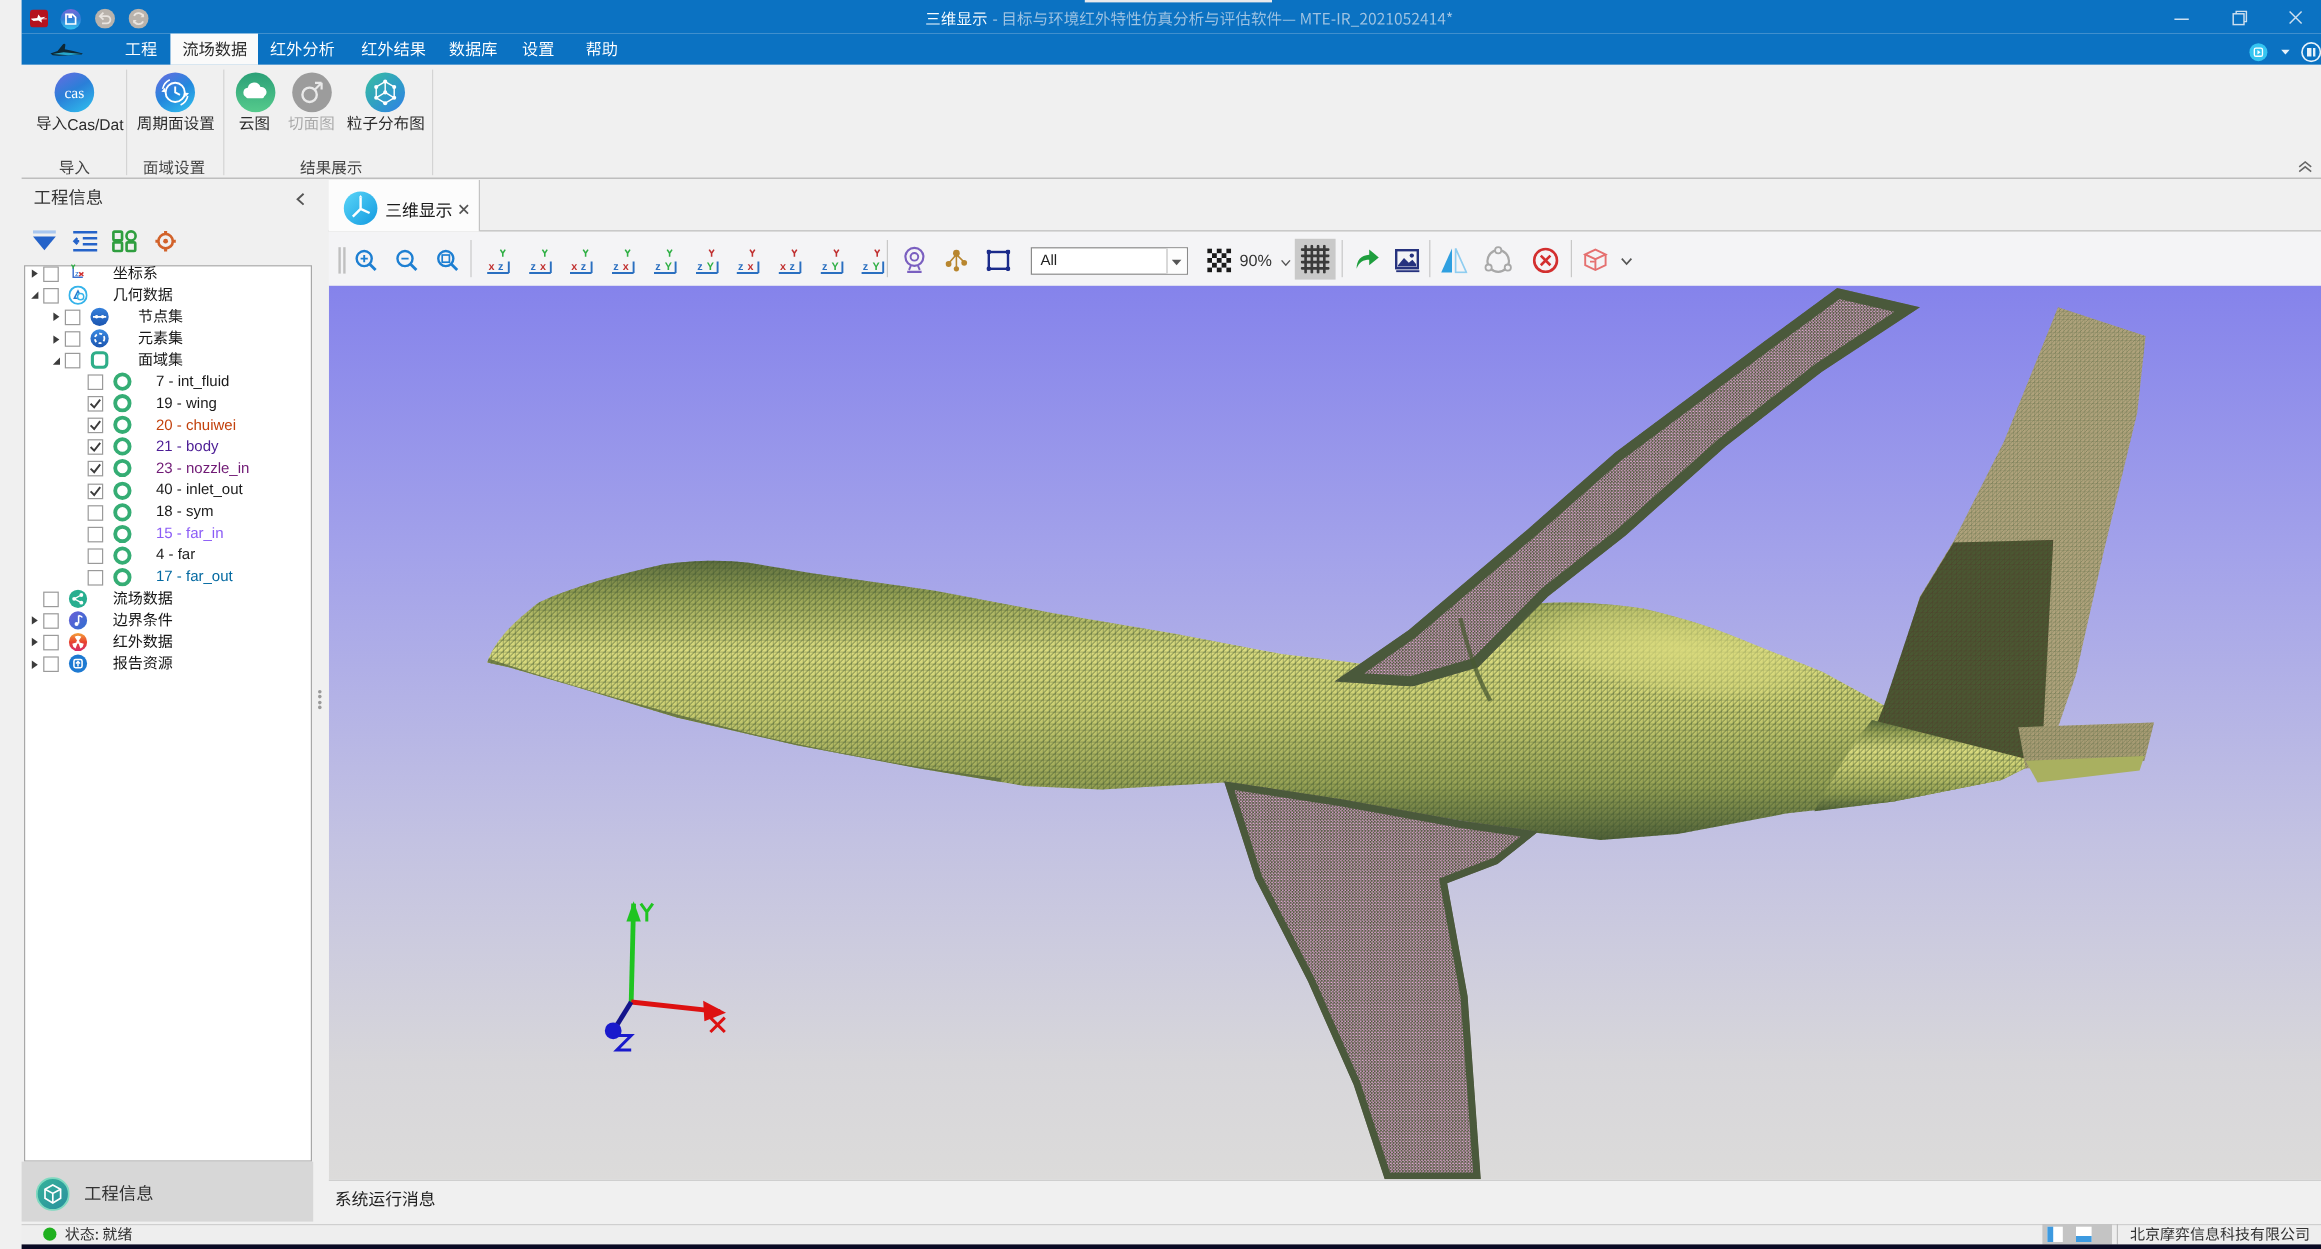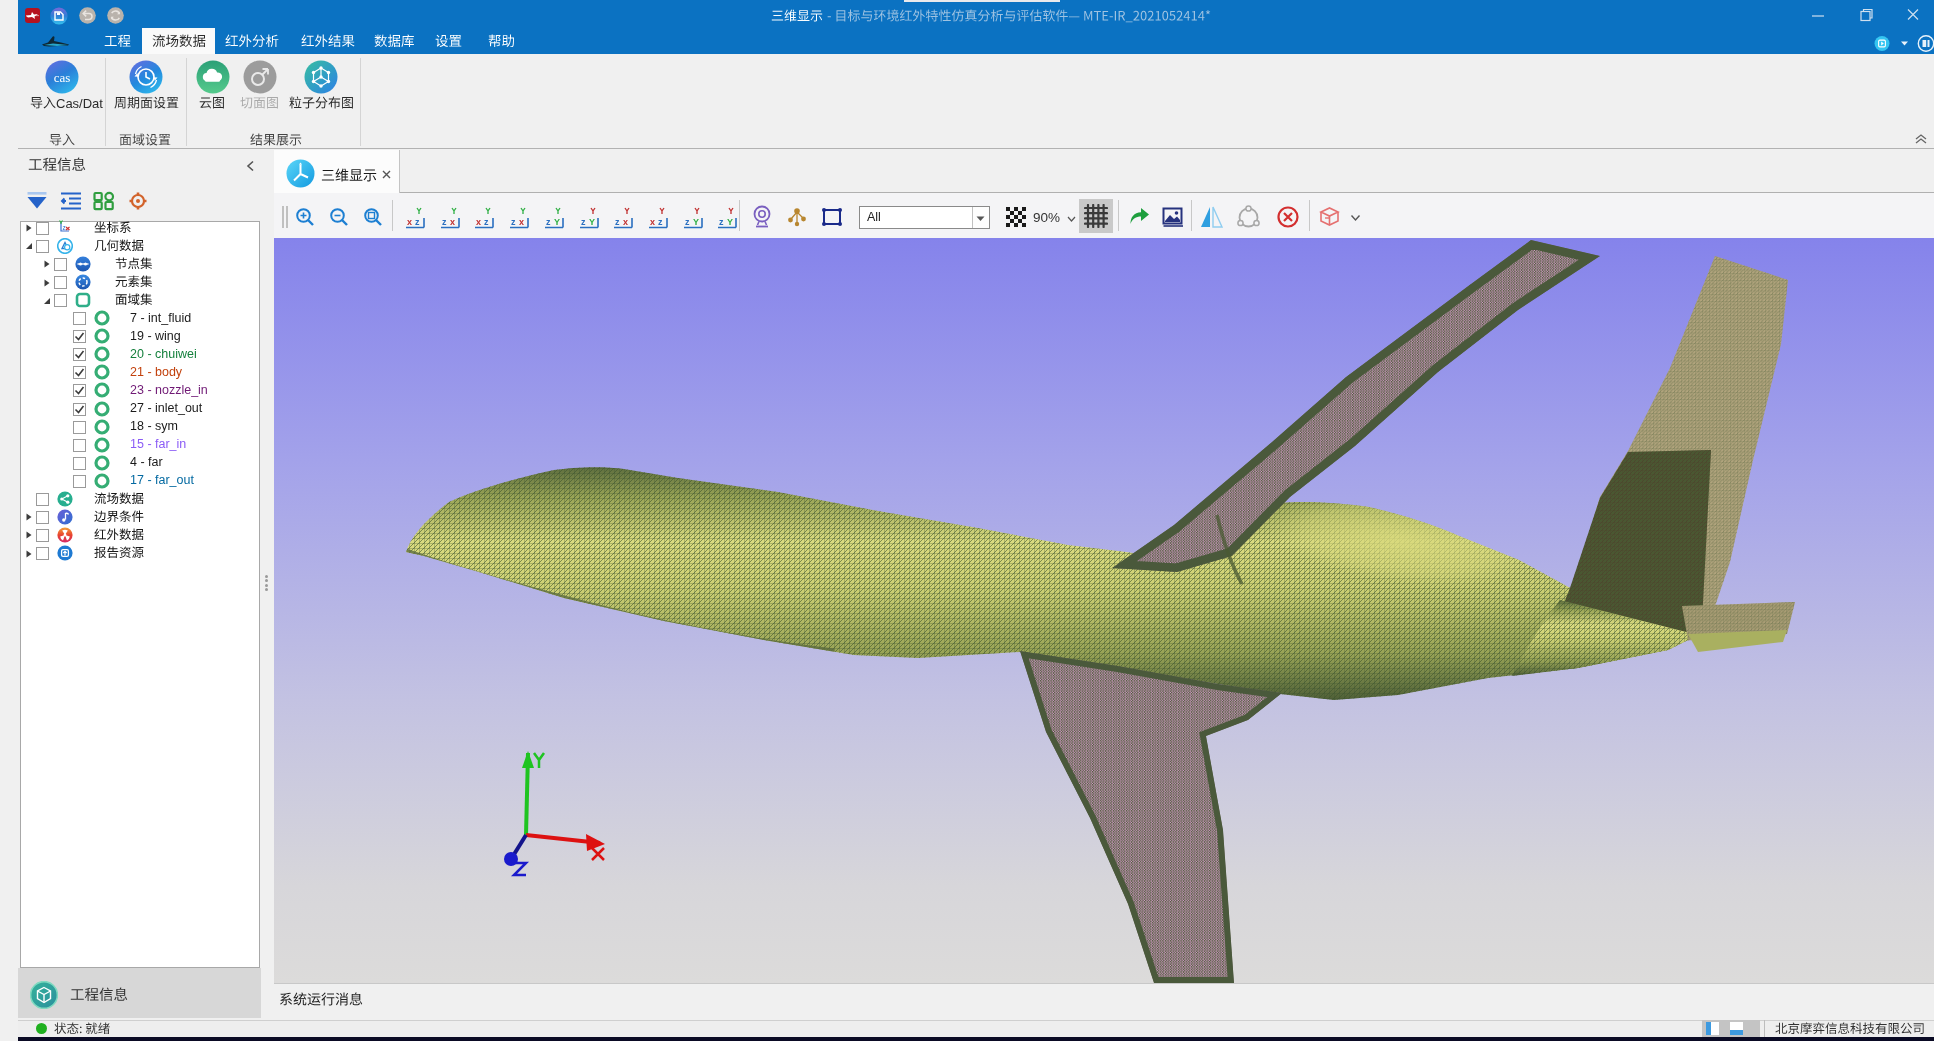--- a/index.html
+++ b/index.html
@@ -296,45 +296,45 @@
 <circle cx="8" cy="8" r="6" fill="#fff" stroke="#35ad74" stroke-width="3.2"></circle>
 </svg>
 <div class="abs" style="left:112px;top:328.72px;font:12.5px 'Liberation Sans';color:#1a1a1a;white-space:nowrap">19 - wing</div>
 <div class="abs" style="left:55px;top:348.29px;width:13px;height:13px;background:#fff;border:1px solid #9a9a9a"></div>
     <svg class="abs" style="left:55px;top:348.29px" width="13" height="13" viewBox="0 0 13 13">
       <path d="M2.5 6.5 L5.5 9.5 L10.5 3" fill="none" stroke="#3c3c3c" stroke-width="1.6"></path>
     </svg>
 <svg class="abs" style="left:76px;top:346px" width="16" height="16" viewBox="0 0 16 16">
 <circle cx="8" cy="8" r="6" fill="#fff" stroke="#35ad74" stroke-width="3.2"></circle>
 </svg>
-<div class="abs" style="left:112px;top:346.79px;font:12.5px 'Liberation Sans';color:#15803d;white-space:nowrap">20 - chuiwei</div>
+<div class="abs" style="left:112px;top:346.79px;font:12.5px 'Liberation Sans';color:#c2410c;white-space:nowrap">20 - chuiwei</div>
 <div class="abs" style="left:55px;top:366.36px;width:13px;height:13px;background:#fff;border:1px solid #9a9a9a"></div>
     <svg class="abs" style="left:55px;top:366.36px" width="13" height="13" viewBox="0 0 13 13">
       <path d="M2.5 6.5 L5.5 9.5 L10.5 3" fill="none" stroke="#3c3c3c" stroke-width="1.6"></path>
     </svg>
 <svg class="abs" style="left:76px;top:364px" width="16" height="16" viewBox="0 0 16 16">
 <circle cx="8" cy="8" r="6" fill="#fff" stroke="#35ad74" stroke-width="3.2"></circle>
 </svg>
-<div class="abs" style="left:112px;top:364.86px;font:12.5px 'Liberation Sans';color:#c2410c;white-space:nowrap">21 - body</div>
+<div class="abs" style="left:112px;top:364.86px;font:12.5px 'Liberation Sans';color:#4c1d95;white-space:nowrap">21 - body</div>
 <div class="abs" style="left:55px;top:384.43px;width:13px;height:13px;background:#fff;border:1px solid #9a9a9a"></div>
     <svg class="abs" style="left:55px;top:384.43px" width="13" height="13" viewBox="0 0 13 13">
       <path d="M2.5 6.5 L5.5 9.5 L10.5 3" fill="none" stroke="#3c3c3c" stroke-width="1.6"></path>
     </svg>
 <svg class="abs" style="left:76px;top:382px" width="16" height="16" viewBox="0 0 16 16">
 <circle cx="8" cy="8" r="6" fill="#fff" stroke="#35ad74" stroke-width="3.2"></circle>
 </svg>
 <div class="abs" style="left:112px;top:382.93px;font:12.5px 'Liberation Sans';color:#701a75;white-space:nowrap">23 - nozzle_in</div>
 <div class="abs" style="left:55px;top:402.5px;width:13px;height:13px;background:#fff;border:1px solid #9a9a9a"></div>
     <svg class="abs" style="left:55px;top:402.5px" width="13" height="13" viewBox="0 0 13 13">
       <path d="M2.5 6.5 L5.5 9.5 L10.5 3" fill="none" stroke="#3c3c3c" stroke-width="1.6"></path>
     </svg>
 <svg class="abs" style="left:76px;top:401px" width="16" height="16" viewBox="0 0 16 16">
 <circle cx="8" cy="8" r="6" fill="#fff" stroke="#35ad74" stroke-width="3.2"></circle>
 </svg>
-<div class="abs" style="left:112px;top:401.0px;font:12.5px 'Liberation Sans';color:#1a1a1a;white-space:nowrap">27 - inlet_out</div>
+<div class="abs" style="left:112px;top:401.0px;font:12.5px 'Liberation Sans';color:#1a1a1a;white-space:nowrap">40 - inlet_out</div>
 <div class="abs" style="left:55px;top:420.57000000000005px;width:13px;height:13px;background:#fff;border:1px solid #9a9a9a"></div>
 <svg class="abs" style="left:76px;top:419px" width="16" height="16" viewBox="0 0 16 16">
 <circle cx="8" cy="8" r="6" fill="#fff" stroke="#35ad74" stroke-width="3.2"></circle>
 </svg>
 <div class="abs" style="left:112px;top:419.07000000000005px;font:12.5px 'Liberation Sans';color:#1a1a1a;white-space:nowrap">18 - sym</div>
 <div class="abs" style="left:55px;top:438.64px;width:13px;height:13px;background:#fff;border:1px solid #9a9a9a"></div>
 <svg class="abs" style="left:76px;top:437px" width="16" height="16" viewBox="0 0 16 16">
 <circle cx="8" cy="8" r="6" fill="#fff" stroke="#35ad74" stroke-width="3.2"></circle>
 </svg>
 <div class="abs" style="left:112px;top:437.14px;font:12.5px 'Liberation Sans';color:#8b5cf6;white-space:nowrap">15 - far_in</div>

